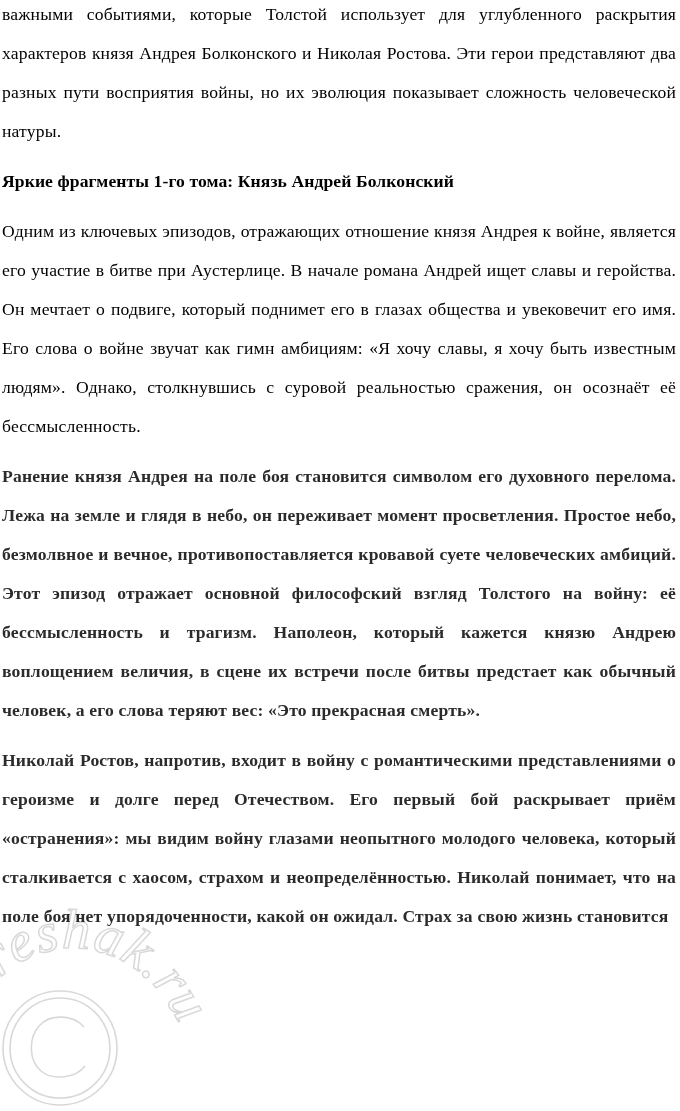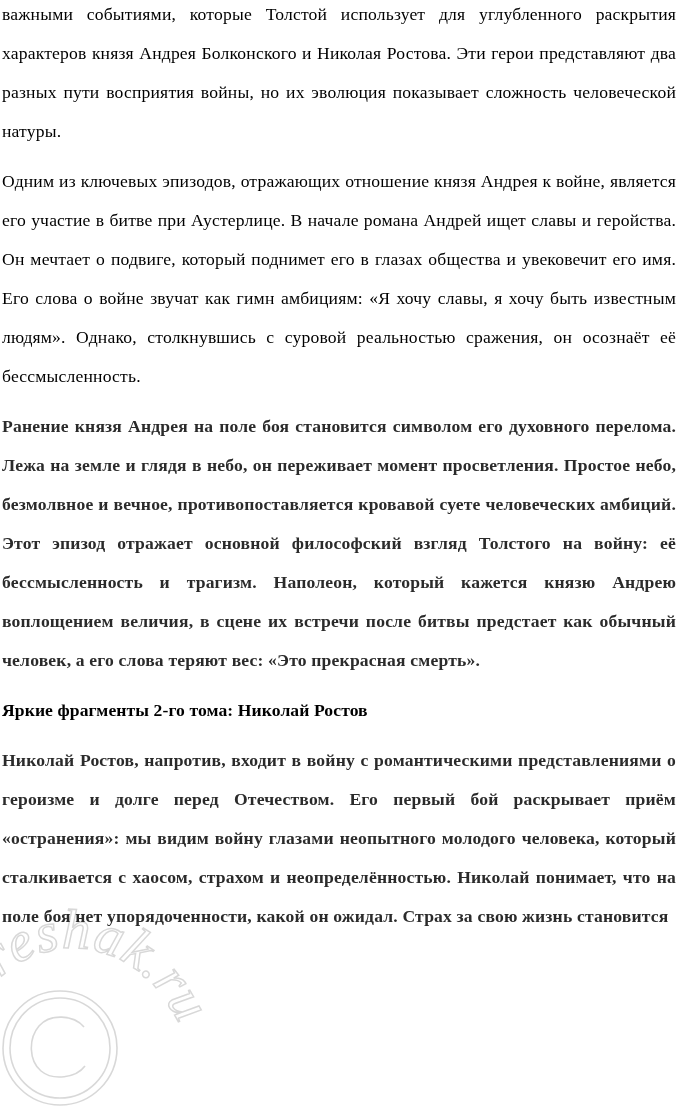--- a/index.html
+++ b/index.html
@@ -124,23 +124,23 @@
         <circle class="wm-stroke" cx="72" cy="118" r="50"></circle>
         <path class="wm-stroke" d="M 96,97 C 86,85 62,83 51,96 C 40,109 41,131 53,141 C 65,151 88,148 97,136"></path>
       </g>
     </svg>
   </div>
 
   <div id="doc">
 
     <p class="para first">важными событиями, которые Толстой использует для углубленного раскрытия характеров князя Андрея Болконского и Николая Ростова. Эти герои представляют два разных пути восприятия войны, но их эволюция показывает сложность человеческой натуры.</p>
 
+    <h2 class="heading">Яркие фрагменты 1-го тома: Князь Андрей Болконский</h2>
 
     <p class="para">Одним из ключевых эпизодов, отражающих отношение князя Андрея к войне, является его участие в битве при Аустерлице. В начале романа Андрей ищет славы и геройства. Он мечтает о подвиге, который поднимет его в глазах общества и увековечит его имя. Его слова о войне звучат как гимн амбициям: «Я хочу славы, я хочу быть известным людям». Однако, столкнувшись с суровой реальностью сражения, он осознаёт её бессмысленность.</p>
 
     <p class="para washed">Ранение князя Андрея на поле боя становится символом его духовного перелома. Лежа на земле и глядя в небо, он переживает момент просветления. Простое небо, безмолвное и вечное, противопоставляется кровавой суете человеческих амбиций. Этот эпизод отражает основной философский взгляд Толстого на войну: её бессмысленность и трагизм. Наполеон, который кажется князю Андрею воплощением величия, в сцене их встречи после битвы предстает как обычный человек, а его слова теряют вес: «Это прекрасная смерть».</p>
 
-    <h2 class="heading">Яркие фрагменты 2-го тома: Николай Ростов</h2>
 
     <p class="para washed">Николай Ростов, напротив, входит в войну с романтическими представлениями о героизме и долге перед Отечеством. Его первый бой раскрывает приём «остранения»: мы видим войну глазами неопытного молодого человека, который сталкивается с хаосом, страхом и неопределённостью. Николай понимает, что на поле боя нет упорядоченности, какой он ожидал. Страх за свою жизнь становится</p>
 
   </div>
 </div>
 
 </body></html>

